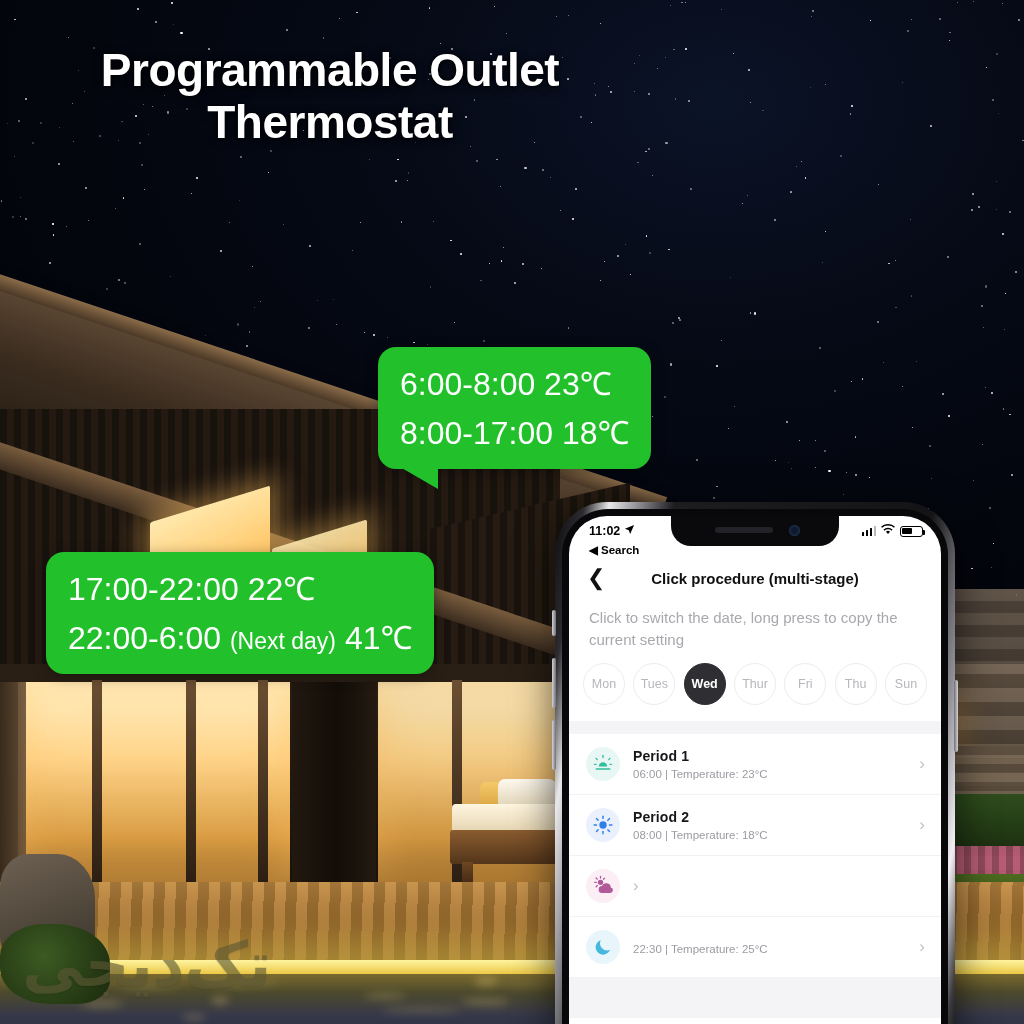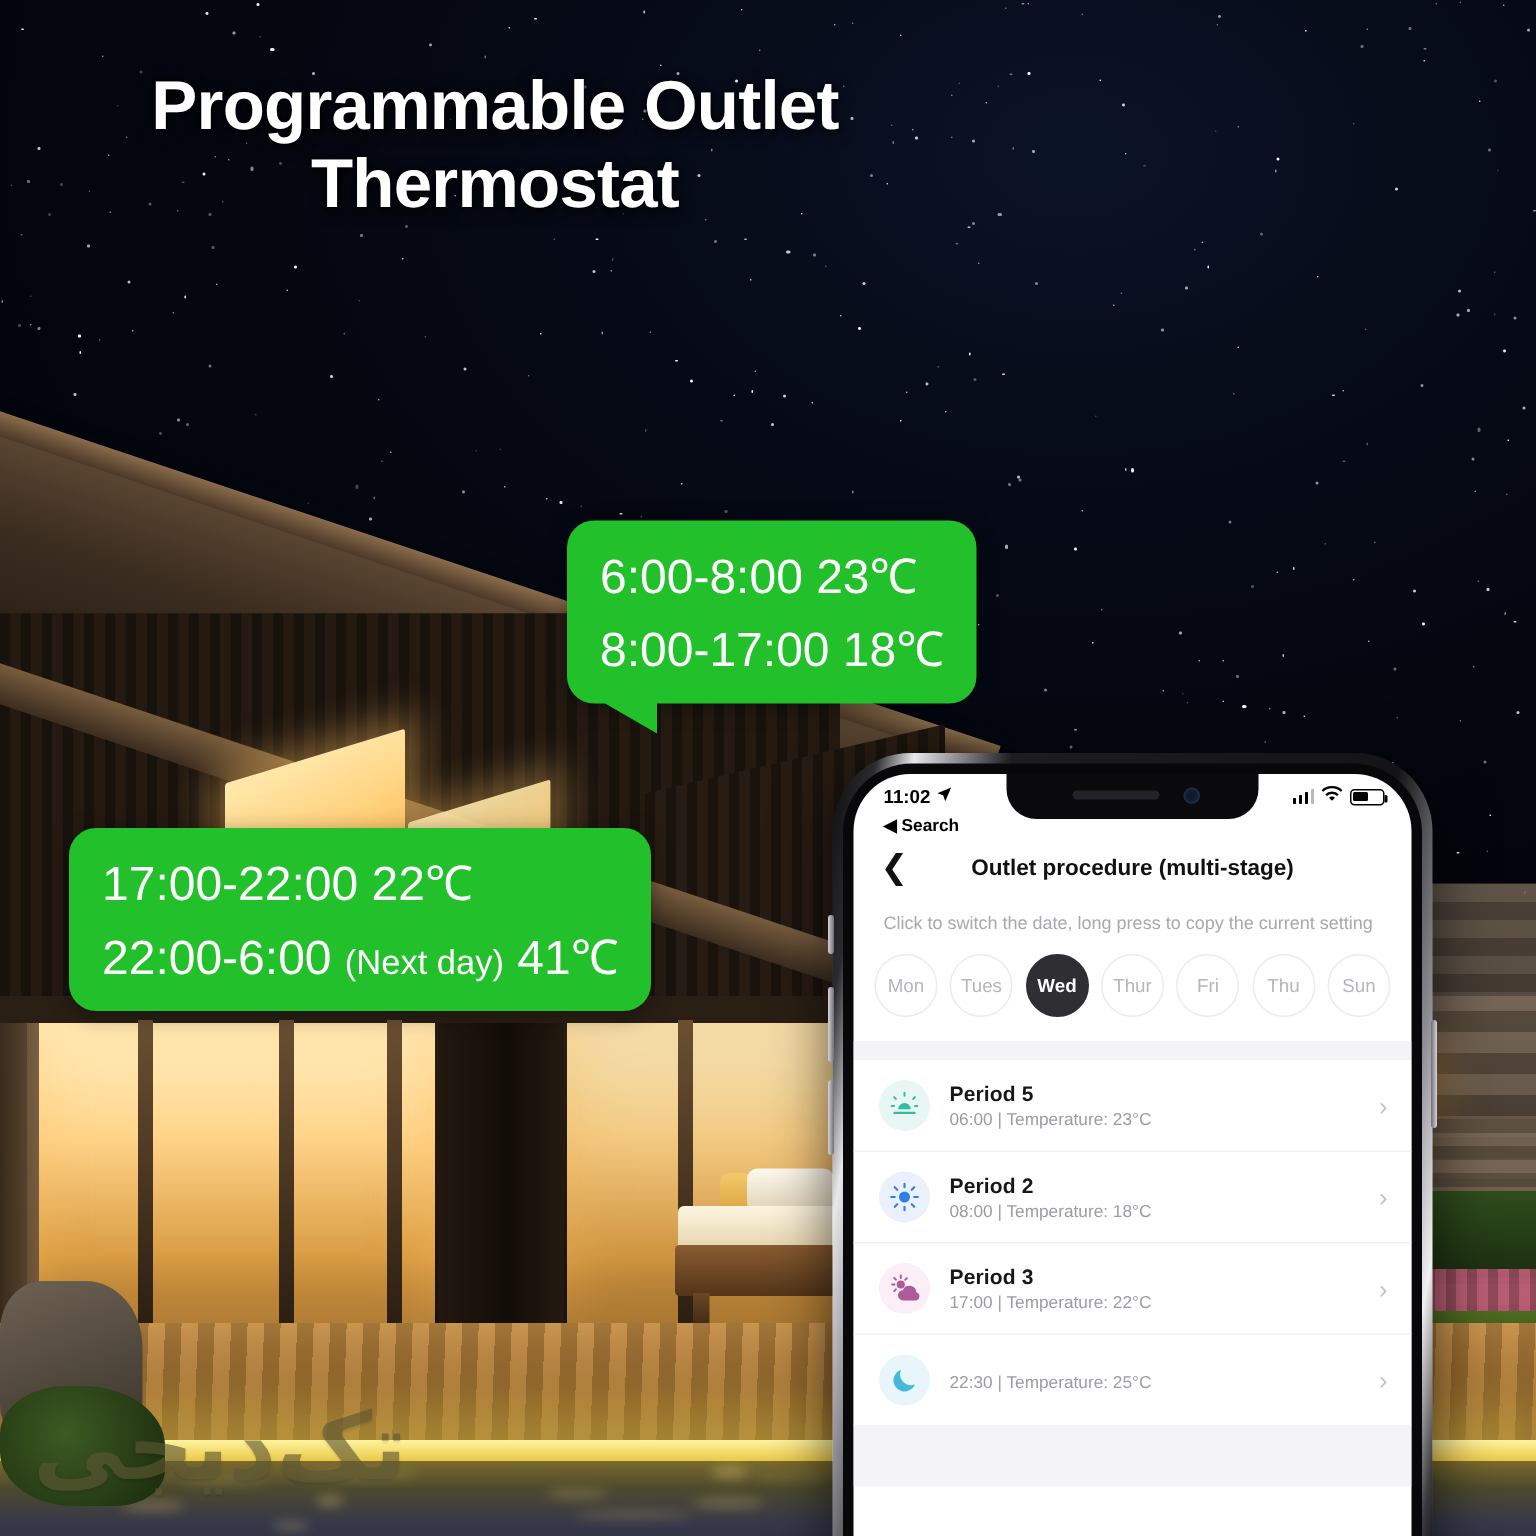--- a/index.html
+++ b/index.html
@@ -333,21 +333,21 @@
   }
   .nav-title {
     position:absolute; left:0; right:0; text-align:center;
     font-size:15px; font-weight:bold; color:#111;
     pointer-events:none;
   }
 
   
   .hint {
     padding:6px 20px 10px 20px;
-    font-size:12px; line-height:1.45; color:#a8a8ae;
+    font-size:15px; line-height:1.45; color:#a8a8ae;
   }
 
   
   .days {
     display:flex; justify-content:space-between;
     padding:2px 14px 16px 14px;
   }
   .day {
     width:42px; height:42px; border-radius:50%;
     border:1px solid #ececef;
@@ -989,21 +989,21 @@
         <span class="batt">
             <i></i>
           </span>
       </div>
     </div>
 
     <div class="backsearch">◀ Search</div>
 
     <div class="navbar">
       <div class="nav-back">❮</div>
-      <div class="nav-title">Outlet procedure (multi-stage)</div>
+      <div class="nav-title">Click procedure (multi-stage)</div>
     </div>
 
     <div class="hint">Click to switch the date, long press to copy the current setting</div>
 
     <div class="days" id="days">
         <div class="day">
           <span>Mon</span>
         </div>
         <div class="day">
           <span>Tues</span>
@@ -1034,21 +1034,21 @@
               <path d="M12 10a5 5 0 0 1 5 5H7a5 5 0 0 1 5-5z" fill="#2fbf9e"></path>
               <rect x="3" y="17" width="18" height="1.8" rx=".9" fill="#2fbf9e"></rect>
               <rect x="11.2" y="1" width="1.6" height="4" rx=".8" fill="#2fbf9e"></rect>
               <rect x="3.6" y="4.2" width="1.6" height="3.6" rx=".8" fill="#2fbf9e" transform="rotate(-40 4.4 6)"></rect>
               <rect x="18.8" y="4.2" width="1.6" height="3.6" rx=".8" fill="#2fbf9e" transform="rotate(40 19.6 6)"></rect>
               <rect x="1" y="11.6" width="3.4" height="1.6" rx=".8" fill="#2fbf9e"></rect>
               <rect x="19.6" y="11.6" width="3.4" height="1.6" rx=".8" fill="#2fbf9e"></rect>
             </svg>
           </div>
           <div class="ptext">
-            <div class="ptitle">Period 5</div>
+            <div class="ptitle">Period 1</div>
             <div class="psub">06:00  |  Temperature: 23°C</div>
           </div>
           <div class="chev">›</div>
         </div>
         <div class="prow">
           <div class="picon" style="background: rgb(234, 241, 252);">
             <svg width="20" height="20" viewBox="0 0 24 24">
               <circle cx="12" cy="12" r="4.4" fill="#2e7fe8"></circle>
               <g stroke="#2e7fe8" stroke-width="1.7" stroke-linecap="round">
                 <line x1="12" y1="1.4" x2="12" y2="4.2"></line>
@@ -1075,24 +1075,20 @@
               <g stroke="#b05a9a" stroke-width="1.5" stroke-linecap="round">
                 <line x1="8.6" y1="1.6" x2="8.6" y2="3.4"></line>
                 <line x1="2" y1="8.4" x2="3.8" y2="8.4"></line>
                 <line x1="3.6" y1="3.4" x2="4.9" y2="4.7"></line>
                 <line x1="13.2" y1="3.6" x2="12" y2="4.8"></line>
                 <line x1="3.6" y1="13.4" x2="4.9" y2="12.1"></line>
               </g>
               <path d="M10.5 20.5a3.9 3.9 0 0 1-.3-7.8 5.3 5.3 0 0 1 10.2 1.5 3.2 3.2 0 0 1-.9 6.3z" fill="#b05a9a"></path>
             </svg>
           </div>
-          <div class="ptext">
-            <div class="ptitle">Period 3</div>
-            <div class="psub">17:00  |  Temperature: 22°C</div>
-          </div>
           <div class="chev">›</div>
         </div>
         <div class="prow">
           <div class="picon" style="background: rgb(232, 246, 251);">
             <svg width="20" height="20" viewBox="0 0 24 24">
               <path d="M20.4 15.4A8.6 8.6 0 0 1 9.3 3.8a8.9 8.9 0 1 0 11.1 11.6z" fill="#46b8dd"></path>
             </svg>
           </div>
           <div class="ptext">
             <div class="psub">22:30  |  Temperature: 25°C</div>

